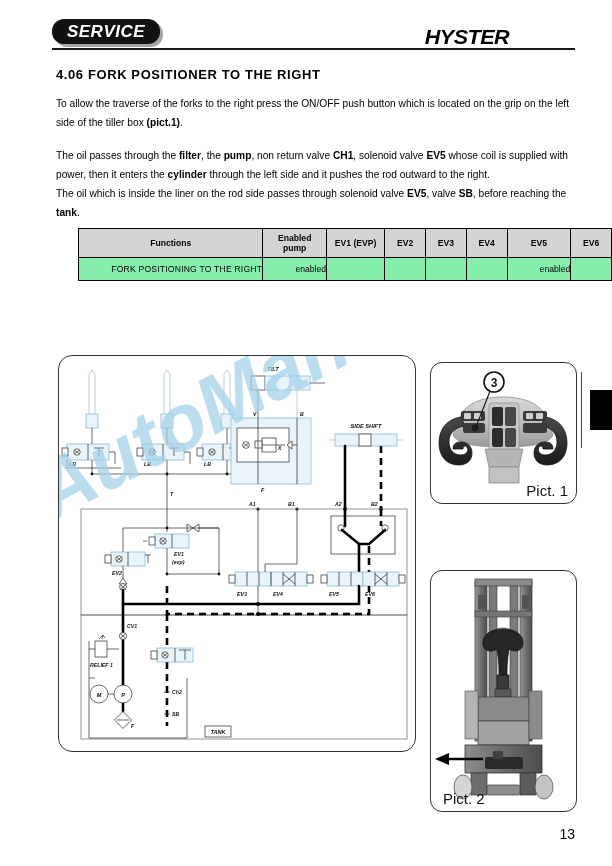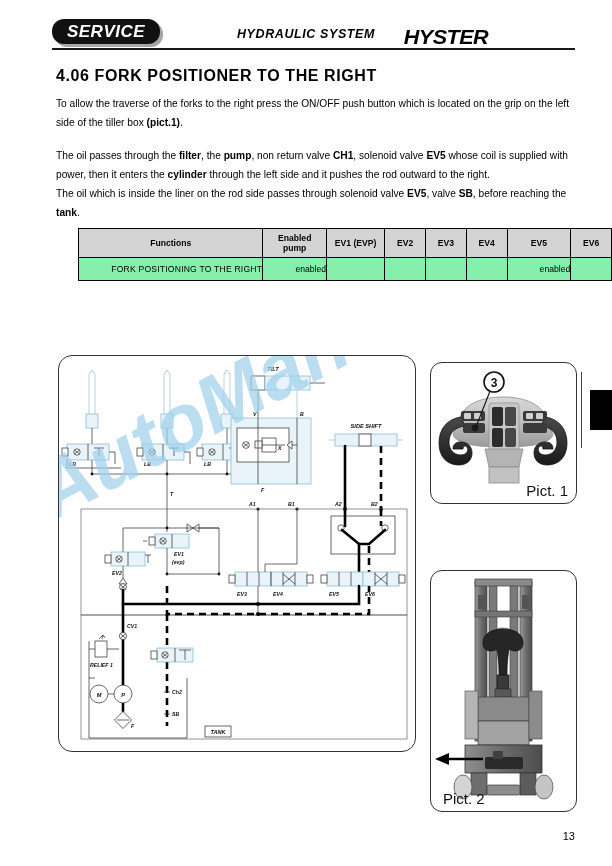--- a/index.html
+++ b/index.html
@@ -8,21 +8,21 @@
     background:#ffffff;
     font-family:"Liberation Sans", sans-serif;
     color:#000;
     position:relative;
     overflow:hidden;
     -webkit-font-smoothing:antialiased;
   }
   .page{position:relative;width:612px;height:866px;}
 
   
-  .header{position:absolute;left:0;top:0;width:525px;height:58px;}
+  .header{position:absolute;left:0;top:0;width:525px;height:58px;padding-left:21px;}
   .service-badge{
     position:absolute;left:52px;top:19px;
     width:108px;height:25px;
     background:#111;border-radius:12px/12px;
     box-shadow:3px 3px 0 rgba(0,0,0,.35);
     display:flex;align-items:center;justify-content:center;
   }
   .service-badge span{
     color:#fff;font-style:italic;font-weight:bold;
     font-size:17px;letter-spacing:.5px;
@@ -42,21 +42,21 @@
     transform-origin:right center;
     font-family:"Liberation Sans",sans-serif;
   }
   .header-rule{
     position:absolute;left:52px;top:48px;width:523px;height:2px;background:#1a1a1a;
   }
 
   
   .section-title{
     position:absolute;left:56px;top:67px;
-    font-weight:bold;font-size:16px;letter-spacing:.6px;
+    font-weight:bold;font-size:13px;letter-spacing:.6px;
   }
   .para{
     position:absolute;left:56px;width:519px;
     font-size:10.2px;line-height:19px;
     text-align:left;
   }
   .para b{font-weight:bold;}
   #para1{top:94px;}
   #para2{top:146px;}
 
@@ -120,38 +120,37 @@
   
   .side-tab{
     position:absolute;right:0;top:390px;width:22px;height:40px;background:#000;
   }
   .side-rule{
     position:absolute;right:30px;top:372px;width:1.3px;height:76px;background:#444;
   }
 
   
   .page-num{
-    position:absolute;right:37px;bottom:24px;font-size:11px;
+    position:absolute;right:37px;bottom:24px;font-size:14px;
   }
 
   .wm-diagram{
     position:absolute;left:0;top:0;width:100%;height:100%;
     pointer-events:none;z-index:5;
   }
 </style>
 </head>
 <body>
 
 <div class="page">
 
   <div class="header">
     <div class="service-badge">
       <span>SERVICE</span>
     </div>
-    <div class="header-title">HYDRAULIC SYSTEM</div>
     <div class="hyster-logo">HYSTER</div>
     <div class="header-rule"></div>
   </div>
 
   <div class="section-title">4.06  FORK POSITIONER TO THE RIGHT</div>
 
   <div class="para" id="para1">
     <span>To allow the traverse of the forks to the right press the ON/OFF push button which is located on the grip on the left side of the tiller box </span><b>(pict.1)</b><span>.</span>
   </div>
 

